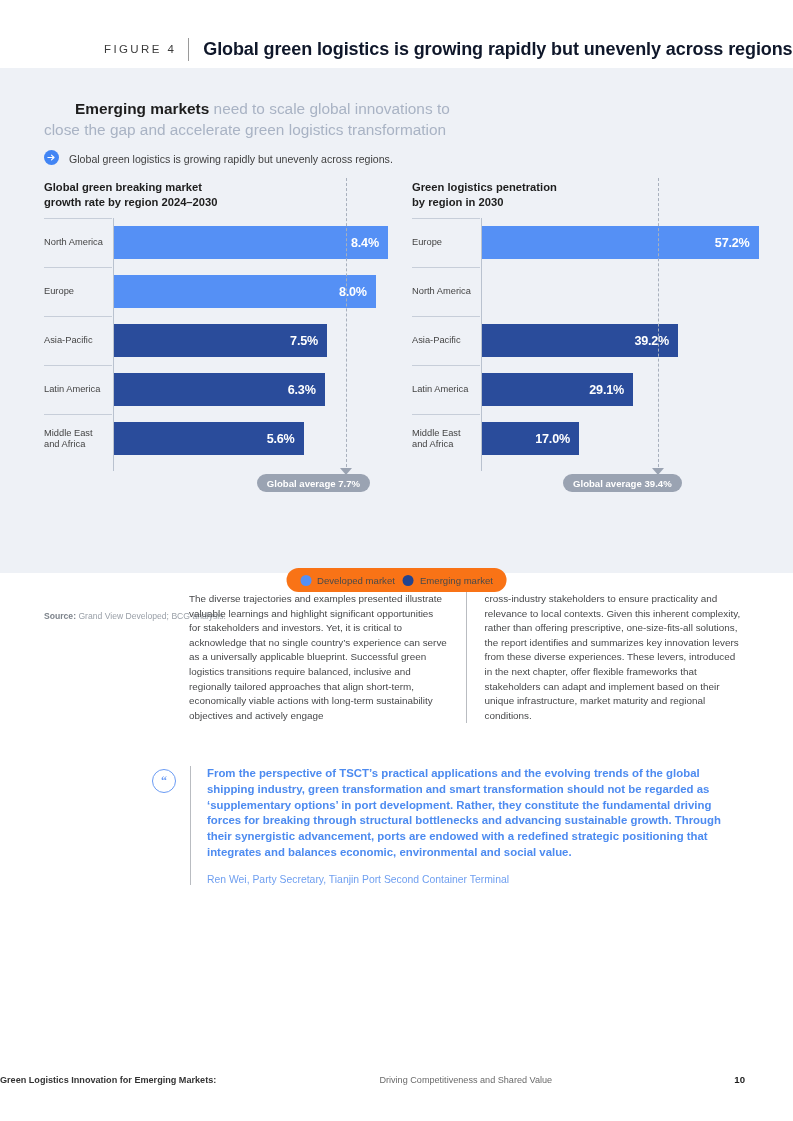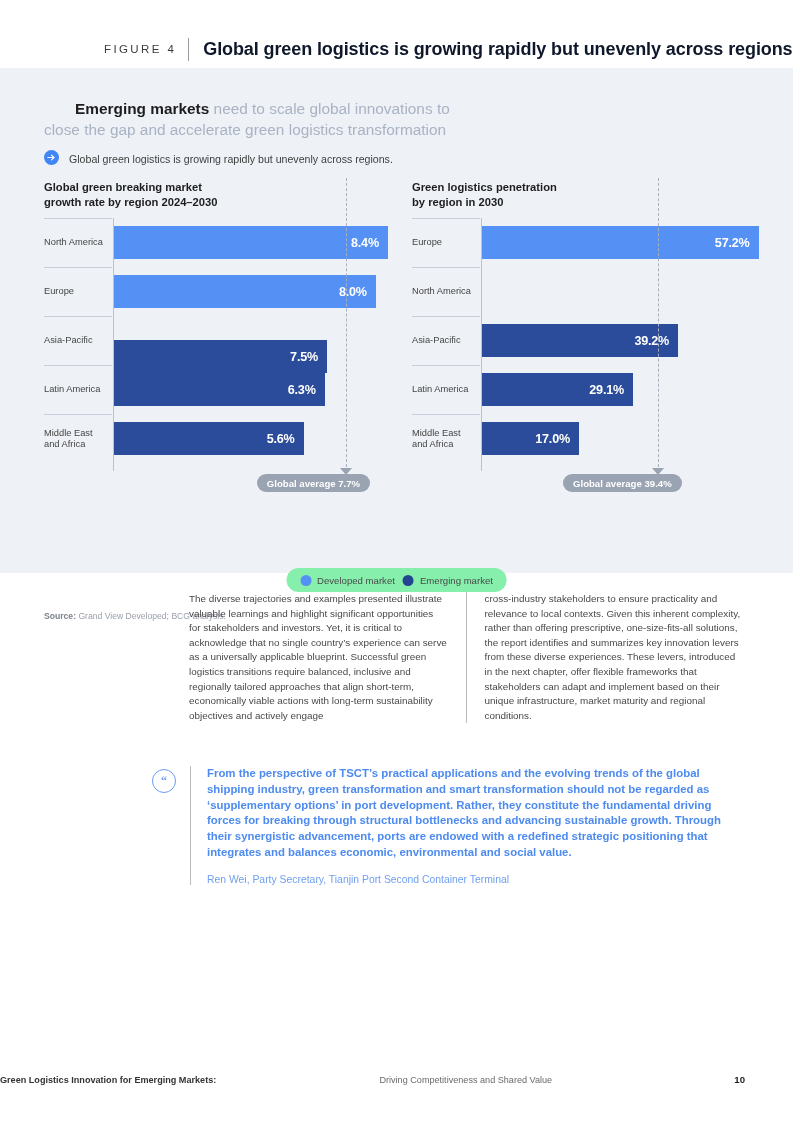--- a/index.html
+++ b/index.html
@@ -45,21 +45,21 @@
   .bar .val{color:#ffffff;font-size:12.6px;font-weight:bold;padding-right:9px;letter-spacing:-0.2px;}
   .bar.dev{background:#5590f5;}
   .bar.emg{background:#2a4c9b;}
 
   .avgline{position:absolute;top:0;width:0;border-left:1.4px dashed #a8b0bd;}
   .avgcaret{position:absolute;width:0;height:0;border-left:6px solid transparent;border-right:6px solid transparent;border-top:7px solid #9aa3b2;}
   .avgbadge{position:absolute;height:18px;border-radius:9px;background:#9aa3b2;color:#fff;
             font-size:9.6px;font-weight:bold;display:flex;align-items:center;padding:0 10px;white-space:nowrap;}
 
   
-  .legend{position:absolute;left:50%;transform:translateX(-50%);top:500px;height:24px;border-radius:12px;background:#86efac;
+  .legend{position:absolute;left:50%;transform:translateX(-50%);top:500px;height:24px;border-radius:12px;background:#f97316;
           display:flex;align-items:center;padding:0 14px;gap:8px;}
   .legend .item{display:flex;align-items:center;gap:6px;}
   .legend .dot{width:11px;height:11px;border-radius:50%;flex:none;}
   .legend .dot.dev{background:#5590f5;}
   .legend .dot.emg{background:#23448f;}
   .legend .lbl{font-size:9.6px;color:#4a4a4a;}
 
   .source{position:absolute;left:44px;top:543px;font-size:8.6px;color:#9aa0a8;}
   .source b{color:#7d838b;}
 
@@ -141,21 +141,21 @@
               <span class="val">8.0%</span>
             </div>
           </div>
           <div class="row">
             <div class="sep"></div>
             <div class="cat">
               <div>
                 <div>Asia-Pacific</div>
               </div>
             </div>
-            <div class="bar emg" style="width: 192px; margin-top: 16px;">
+            <div class="bar emg" style="width: 192px;">
               <span class="val">7.5%</span>
             </div>
           </div>
           <div class="row">
             <div class="sep"></div>
             <div class="cat">
               <div>
                 <div>Latin America</div>
               </div>
             </div>

